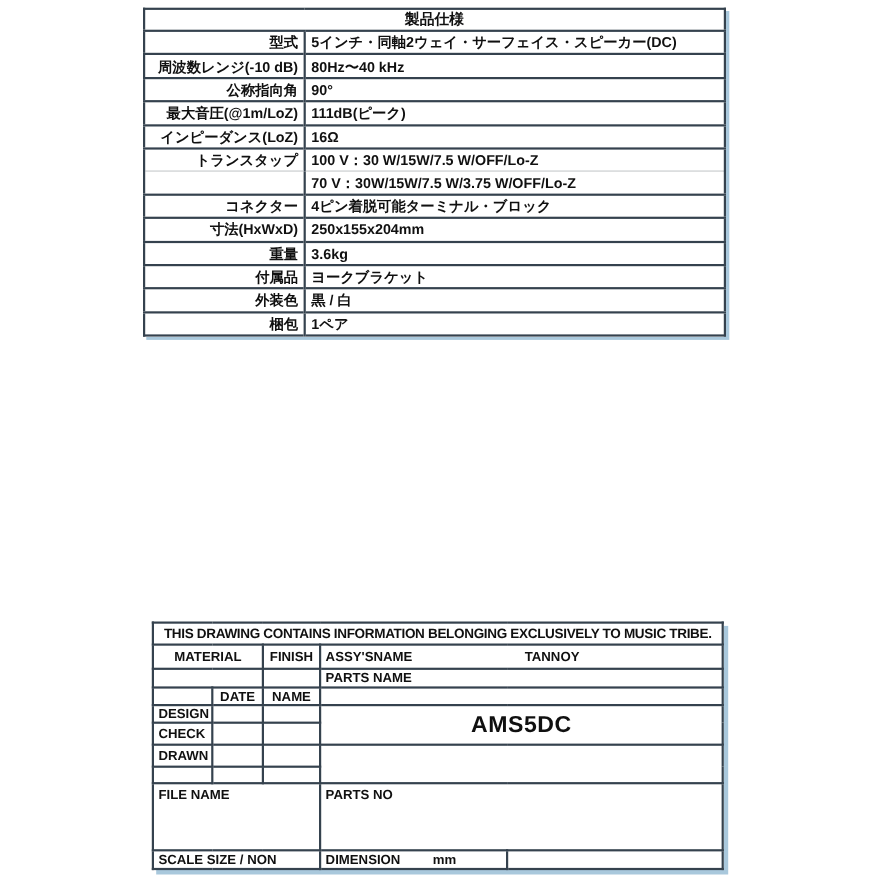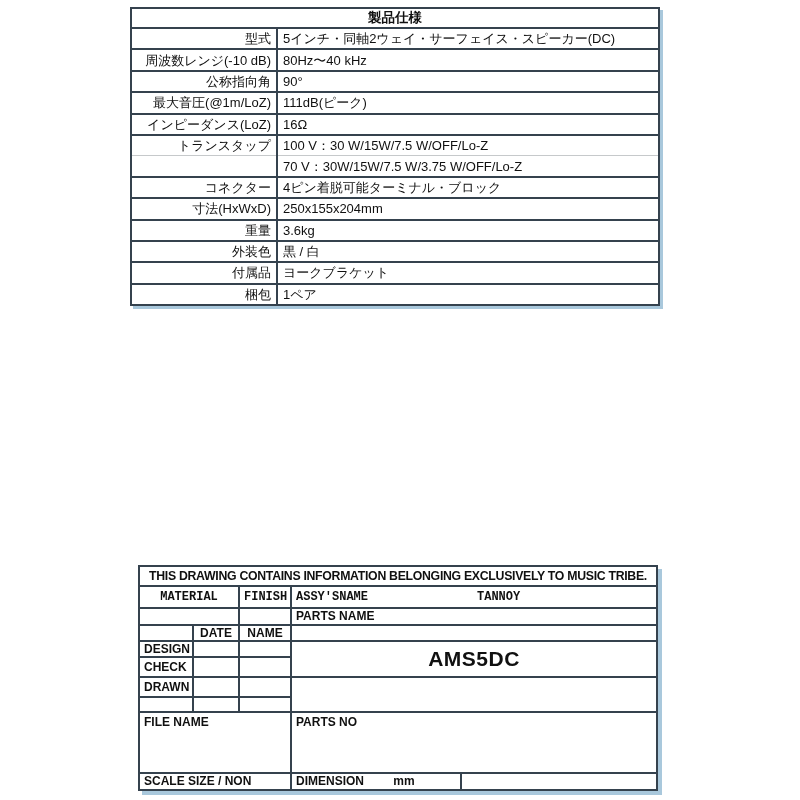--- a/index.html
+++ b/index.html
@@ -12,21 +12,21 @@
   
   .spec-wrap{position:absolute;left:130px;top:7px;box-shadow:3px 3px 0 0 var(--shadow);}
   table.spec{border-collapse:collapse;table-layout:fixed;width:528px;border:2px solid var(--line);}
   table.spec col.c-label{width:146px;}
   table.spec col.c-value{width:382px;}
   table.spec th{
     height:18px;font-size:13.5px;font-weight:bold;text-align:center;padding:0;line-height:1;
   }
   table.spec td{
     border-left:2px solid var(--line);border-top:2px solid var(--line);
-    height:19.4px;font-size:13px;font-weight:normal;padding:0 5px;line-height:1;vertical-align:middle;
+    height:19.4px;font-size:13px;font-weight:bold;padding:0 5px;line-height:1;vertical-align:middle;
     overflow:hidden;white-space:nowrap;
   }
   table.spec td:first-child{border-left:none;}
   table.spec td.label{text-align:right;}
   table.spec td.value{text-align:left;}
   table.spec tr.light td{border-top:1px solid var(--lightline);}
 
   
   .tb-wrap{position:absolute;left:138px;top:565px;box-shadow:4px 4px 0 0 var(--shadow);}
   table.tb{border-collapse:collapse;table-layout:fixed;width:518px;border:2px solid var(--line);}
@@ -42,21 +42,21 @@
     margin-left:26px;
   }
   table.tb td.center{text-align:center;}
   table.tb td.top{vertical-align:top;padding-top:3px;}
   table.tb td.notice-cell{font-size:12.3px;letter-spacing:-0.3px;padding:0 3px;text-align:center;white-space:nowrap;}
   table.tb td.assy{position:relative;white-space:nowrap;}
   table.tb td.assy .brand{position:absolute;left:185px;top:50%;transform:translateY(-50%);}
   table.tb td.model-cell{font-size:21px;text-align:center;letter-spacing:0.5px;}
   table.tb td.dim-cell{white-space:nowrap;}
   table.tb td.dim-cell .unit{display:inline-block;margin-left:26px;}
-  tr.h20{height:20px;} tr.h22{height:22px;font-family:Liberation Mono, monospace;} tr.h17{height:17px;} tr.h19{height:16px;}
+  tr.h20{height:20px;} tr.h22{height:22px;} tr.h17{height:17px;} tr.h19{height:16px;}
   tr.h15{height:15px;} tr.h61{height:61px;}
 </style>
 </head>
 <body>
 
 <div class="page" style="--line: #35424e; --lightline: #c6c9cb; --shadow: #a9c8dc; color: rgb(16, 16, 16); background: rgb(255, 255, 255); padding-left: 36px;">
 
   <div class="spec-wrap">
     <table class="spec">
       <colgroup>
@@ -114,27 +114,27 @@
       <td class="label">寸法(HxWxD)</td>
       <td class="value">250x155x204mm</td>
     </tr>
 
     <tr>
       <td class="label">重量</td>
       <td class="value">3.6kg</td>
     </tr>
 
     <tr>
+      <td class="label">付属品</td>
+      <td class="value">ヨークブラケット</td>
+    </tr>
+
+    <tr>
       <td class="label">外装色</td>
       <td class="value">黒 / 白</td>
-    </tr>
-
-    <tr>
-      <td class="label">付属品</td>
-      <td class="value">ヨークブラケット</td>
     </tr>
 
     <tr>
       <td class="label">梱包</td>
       <td class="value">1ペア</td>
     </tr>
   </tbody>
     </table>
   </div>
 

